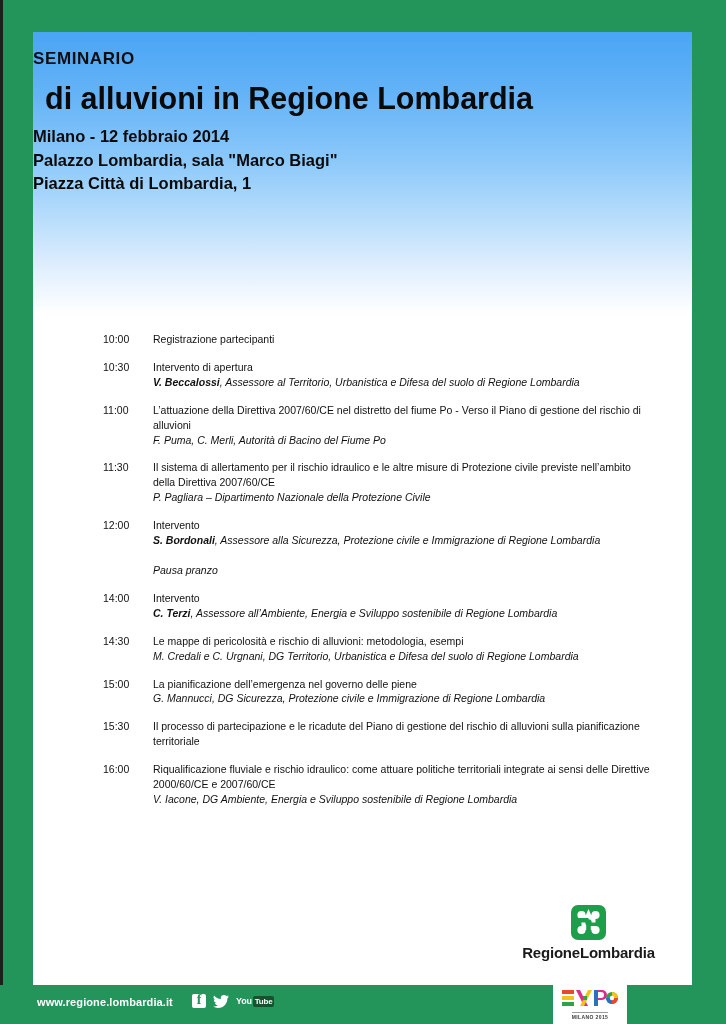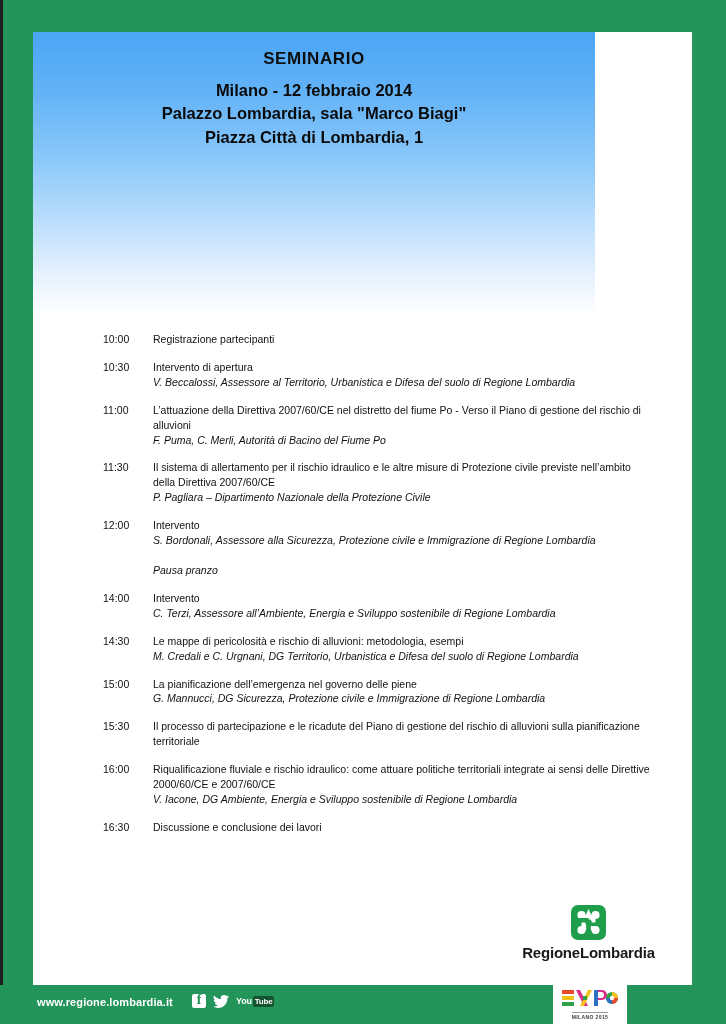--- a/index.html
+++ b/index.html
@@ -38,30 +38,30 @@
     top: 32px;
     width: 659px;
     height: 953px;
     background: #ffffff;
     overflow: hidden;
   }
 
   
   #header {
     position: relative;
-    width: 562px;
+    width: 659px;
     height: 282px;
     background: linear-gradient(to bottom,
         #4aa5f5 0%,
         #64b3f7 22%,
         #8ac8fa 45%,
         #bcdffc 68%,
         #e3f0fe 85%,
         #ffffff 100%);
-    text-align: center;
+    text-align: left;
     box-sizing: border-box;
     padding-top: 17px;
   }
   #seminario {
     font-size: 17px;
     font-weight: bold;
     letter-spacing: 0.6px;
     color: #0e0e0e;
     margin: 0 0 10px 0;
   }
@@ -113,21 +113,21 @@
     padding-left: 10px;
     font-size: 10.5px;
     color: #111;
     line-height: 1.42;
   }
   .title-line { display: block; }
   .speaker {
     display: block;
     font-style: italic;
   }
-  .speaker .nm { font-weight: normal; font-style: italic; text-align: right; }
+  .speaker .nm { font-weight: bold; font-style: italic; text-align: right; }
   .gap-note {
     display: block;
     font-style: italic;
     margin-top: 15px;
   }
 
   
   #rl-logo {
     position: absolute;
     left: 478px;
@@ -245,20 +245,21 @@
 
   <div id="edge-strip"></div>
 
   <div id="card">
 
     <div id="header">
 
       <div id="seminario">SEMINARIO</div>
 
       <h1 id="main-title">
+        <span class="tline">di alluvioni in Regione Lombardia</span>
       </h1>
 
 
       <div id="venue">
         <span class="vline">Milano - 12 febbraio 2014</span>
         <span class="vline">Palazzo Lombardia, sala "Marco Biagi"</span>
         <span class="vline">Piazza Città di Lombardia, 1</span>
       </div>
     </div>
 
@@ -323,26 +324,20 @@
           <div class="time">15:30</div>
           <div class="body">
             <span class="title-line">Il processo di partecipazione e le ricadute del Piano di gestione del rischio di alluvioni sulla pianificazione territoriale</span>
           </div>
         </div>
         <div class="row">
           <div class="time">16:00</div>
           <div class="body">
             <span class="title-line">Riqualificazione fluviale e rischio idraulico: come attuare politiche territoriali integrate ai sensi delle Direttive 2000/60/CE e 2007/60/CE</span>
             <span class="speaker"><span>V. Iacone, DG Ambiente, Energia e Sviluppo sostenibile di Regione Lombardia</span></span>
-          </div>
-        </div>
-        <div class="row">
-          <div class="time">16:30</div>
-          <div class="body">
-            <span class="title-line">Discussione e conclusione dei lavori</span>
           </div>
         </div>
       </div>
 
     <div id="rl-logo">
       <div id="rl-mark">
         <svg width="35" height="35" viewBox="0 0 35 35" aria-hidden="true">
           <g fill="#ffffff">
             <circle cx="10.5" cy="10" r="4.1"></circle>
             <circle cx="24.5" cy="10" r="4.1"></circle>

